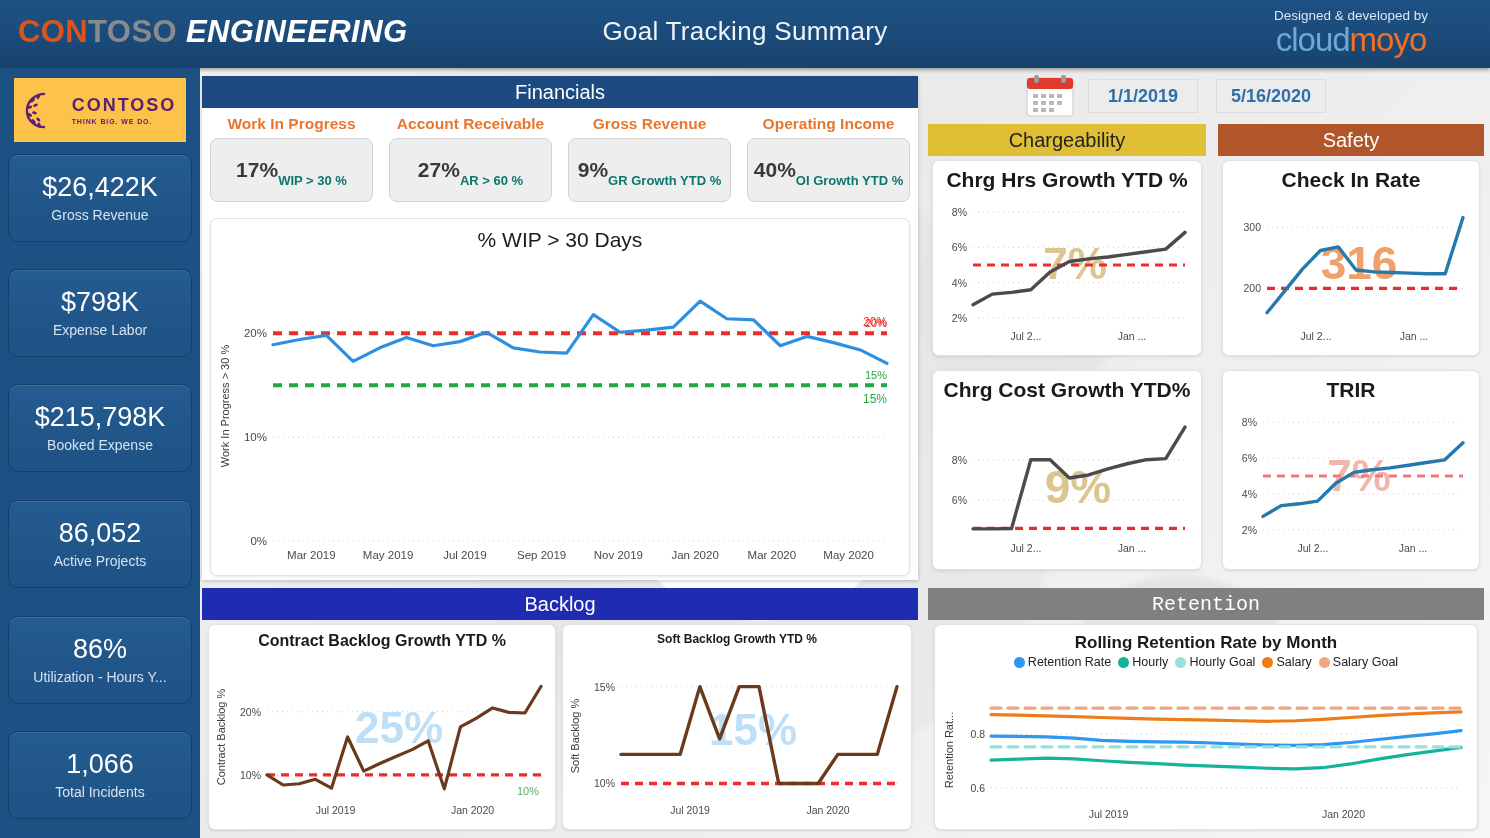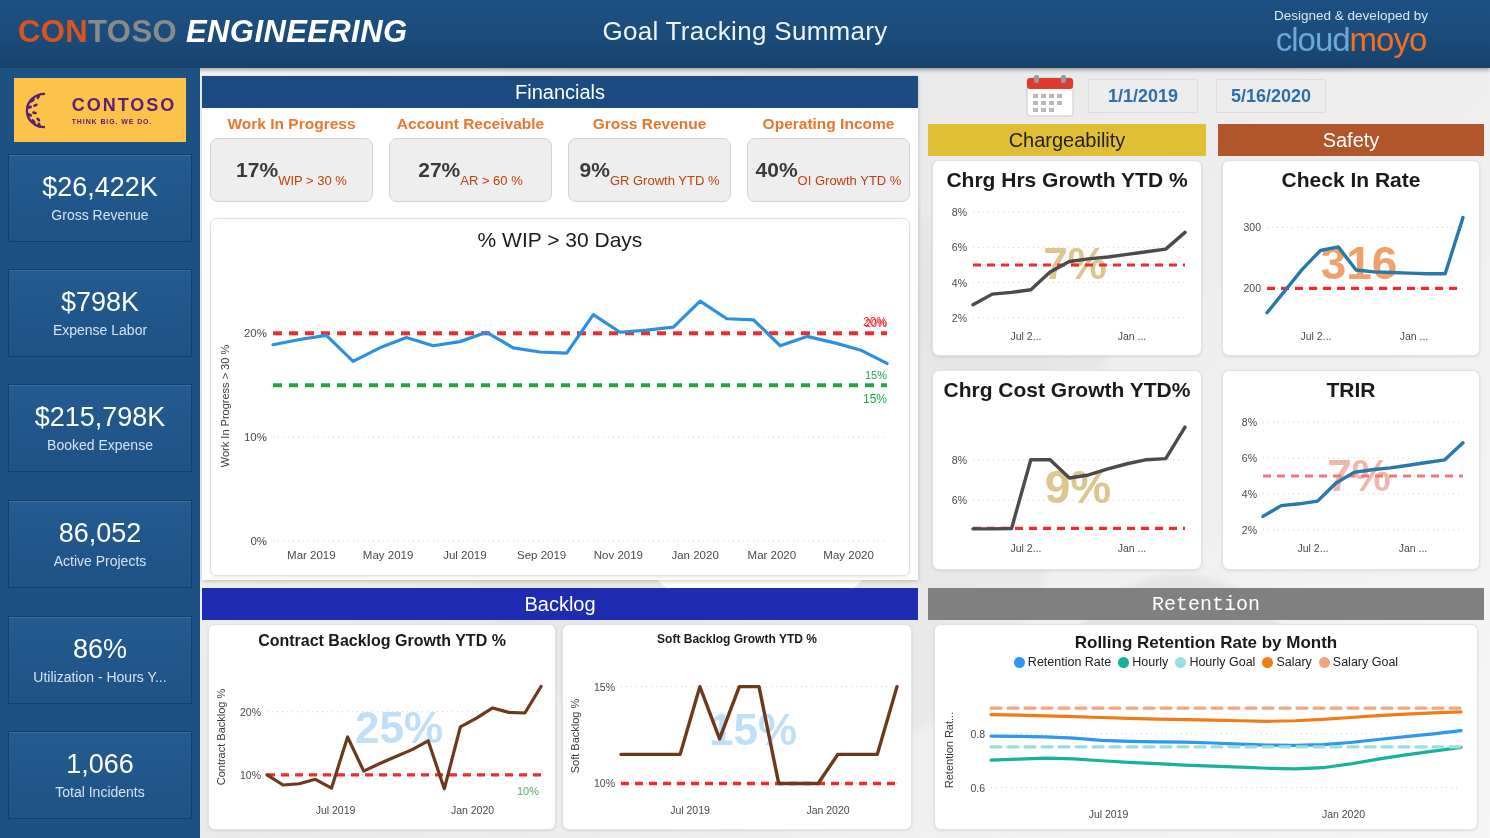--- a/index.html
+++ b/index.html
@@ -44,21 +44,21 @@
     position: absolute; left: 14px; top: 10px; width: 172px; height: 64px;
     background: #fcc24a; display: flex; align-items: center; justify-content: center; gap: 6px;
   }
   .wreath { width: 42px; height: 42px; }
   .logo-text { text-align: left; }
   .logo-main { color: #5b2177; font-size: 18px; font-weight: bold; letter-spacing: 2px; }
   .logo-sub  { color: #5b2177; font-size: 7px; font-weight: bold; letter-spacing: .9px; margin-top: 2px; }
   .kpi {
     position: absolute; left: 8px; width: 184px; height: 88px;
     background: linear-gradient(180deg, #245b90 0%, #1f5285 100%);
-    border: 1px solid #143f68; border-radius: 0;
+    border: 1px solid #143f68; border-radius: 10px;
     display: flex; flex-direction: column; align-items: center; justify-content: center;
     box-shadow: inset 0 1px 0 rgba(255,255,255,0.12);
   }
   .kpi .val { color: #ffffff; font-size: 27px; line-height: 1.1; }
   .kpi .lbl { color: #d4e3f1; font-size: 14px; margin-top: 4px; max-width: 176px; overflow: hidden; white-space: nowrap; text-align: center; }
 
   
   .panel { position: absolute; background: #ffffff; box-shadow: 0 1px 4px rgba(0,0,0,0.22); }
   .panel-hd { height: 32px; display: flex; align-items: center; justify-content: center; font-size: 20px; }
   .card {
@@ -71,21 +71,21 @@
   #financials { left: 202px; top: 76px; width: 716px; height: 504px; }
   #financials .panel-hd { background: #1b4b80; color: #fff; }
   .fin-cols { position: absolute; left: 0; top: 34px; width: 716px; height: 90px; display: flex; }
   .fin-col { flex: 1; position: relative; }
   .fin-head { text-align: center; color: #e8762c; font-weight: bold; font-size: 15.5px; padding-top: 5px; }
   .fin-tile {
     margin: 5px 8px 0 8px; height: 64px; background: #eeeeee; border: 1px solid #d3d3d3; border-radius: 8px;
     display: flex; flex-direction: row; align-items: center; justify-content: center;
   }
   .fin-val { font-size: 21px; font-weight: bold; color: #3a3a3a; }
-  .fin-sub { font-size: 13px; font-weight: normal; color: #c2410c; margin-top: 21px; }
+  .fin-sub { font-size: 13px; font-weight: bold; color: #0f766e; margin-top: 21px; }
 
   
   .cal-icon { position: absolute; left: 1022px; top: 74px; width: 56px; height: 44px; }
   .slicer {
     position: absolute; top: 79px; height: 34px; background: #ececec; border: 1px solid #dcdcdc;
     display: flex; align-items: center; justify-content: center;
     color: #2f6fa8; font-size: 18px; font-weight: bold;
   }
   #slicer-start { left: 1088px; width: 110px; }
   #slicer-end   { left: 1216px; width: 110px; }

